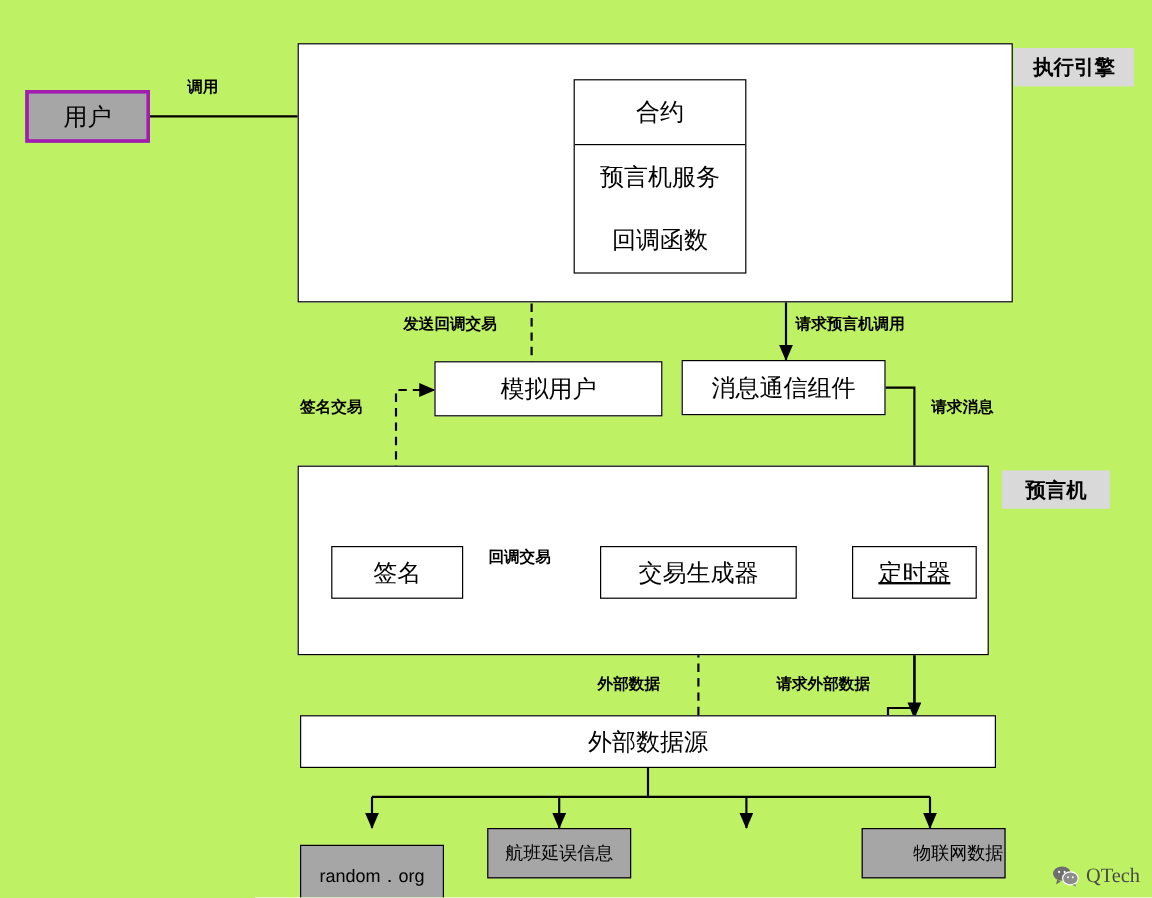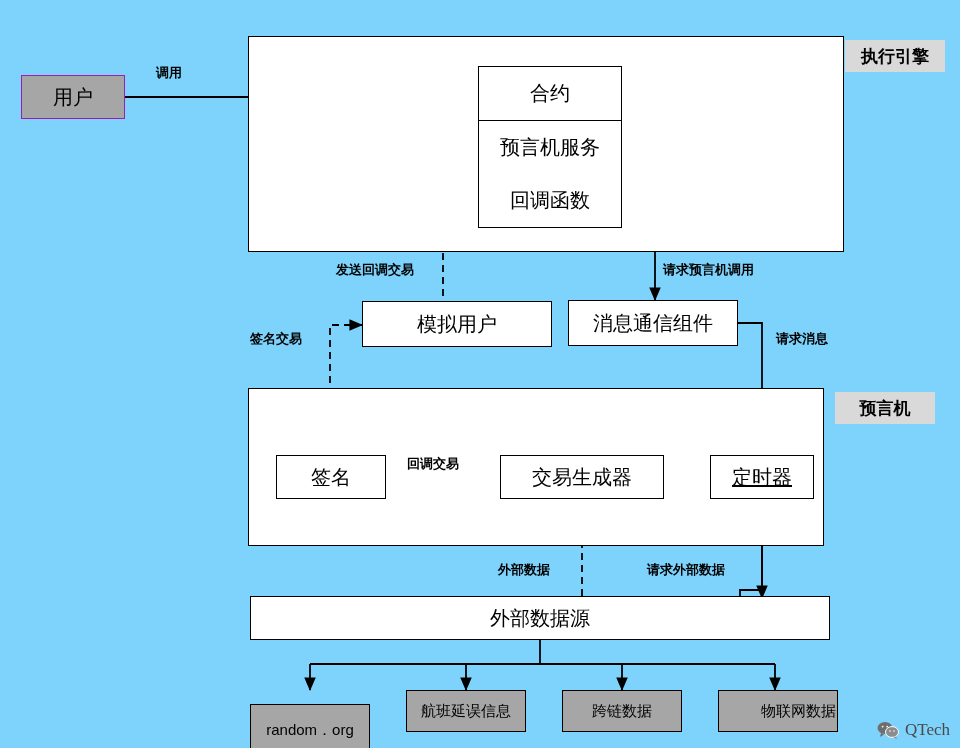--- a/index.html
+++ b/index.html
@@ -7,21 +7,21 @@
     padding: 0;
     background: #ffffff;
   }
   body {
     font-family: "Liberation Sans", sans-serif;
   }
   #canvas {
     position: relative;
     width: 960px;
     height: 748px;
-    background: #7dd3fc;
+    background: #bef264;
     overflow: hidden;
   }
   svg#wires {
     position: absolute;
     left: 0;
     top: 0;
     width: 960px;
     height: 748px;
     pointer-events: none;
   }
@@ -29,21 +29,21 @@
     position: absolute;
     box-sizing: border-box;
     display: flex;
     align-items: center;
     justify-content: center;
     text-align: center;
     color: #000;
   }
   .grey-box {
     background: #a6a6a6;
-    border: 1px solid #a21caf;
+    border: 3px solid #a21caf;
     font-size: 20px;
   }
   .white-box {
     background: #ffffff;
     border: 1.5px solid #000;
     font-size: 20px;
   }
   .container-box {
     background: #ffffff;
     border: 1.5px solid #000;
@@ -149,21 +149,21 @@
     <line x1="310" y1="664" x2="310" y2="690" stroke="#000" stroke-width="1.8" marker-end="url(#arrow)"></line>
     <line x1="466" y1="664" x2="466" y2="690" stroke="#000" stroke-width="1.8" marker-end="url(#arrow)"></line>
     <line x1="622" y1="664" x2="622" y2="690" stroke="#000" stroke-width="1.8" marker-end="url(#arrow)"></line>
     <line x1="775" y1="664" x2="775" y2="690" stroke="#000" stroke-width="1.8" marker-end="url(#arrow)"></line>
   </svg>
 
   <div class="node container-box" style="left:248px; top:36px; width:596px; height:216px;"></div>
   <div class="zone-tag" style="left:845px; top:40px; width:100px; height:32px;">执行引擎</div>
 
   <div class="node container-box" style="left:248px; top:388px; width:576px; height:158px;"></div>
-  <div class="zone-tag" style="left:835px; top:392px; width:100px; height:32px;">预言机</div>
+  <div class="zone-tag" style="left:835px; top:392px; width:90px; height:32px;">预言机</div>
 
   <div class="node grey-box" style="left:21px; top:75px; width:104px; height:44px;">用户</div>
 
   <div class="contract-stack" style="left:478px; top:66px; width:144px; height:162px;">
     <div class="contract-cell top">合约</div>
     <div class="contract-cell">预言机服务</div>
     <div class="contract-cell">回调函数</div>
   </div>
 
   <div class="node white-box" style="left:362px; top:301px; width:190px; height:46px;">模拟用户</div>
@@ -182,21 +182,20 @@
   <div class="label" style="left:336px; top:261px;">发送回调交易</div>
   <div class="label" style="left:663px; top:261px;">请求预言机调用</div>
   <div class="label" style="left:250px; top:330px;">签名交易</div>
   <div class="label" style="left:776px; top:330px;">请求消息</div>
   <div class="label" style="left:407px; top:455px;">回调交易</div>
   <div class="label" style="left:498px; top:561px;">外部数据</div>
   <div class="label" style="left:647px; top:561px;">请求外部数据</div>
 
   <div class="leaf-box" style="left:250px; top:704px; width:120px; height:52px;">random．org</div>
   <div class="leaf-box" style="left:406px; top:690px; width:120px; height:42px;">航班延误信息</div>
-  <div class="leaf-box" style="left:562px; top:690px; width:120px; height:42px;">跨链数据</div>
   <div class="leaf-box" style="left:718px; top:690px; width:120px; height:42px;padding-left:41px;">物联网数据</div>
 
   <div class="watermark">
     <span class="wechat-icon">
       <svg width="22" height="18" viewBox="0 0 22 18">
         <ellipse cx="8" cy="7" rx="7.5" ry="6" fill="#6e6e6e"></ellipse>
         <path d="M4,12 L3,16 L7,13.5 Z" fill="#6e6e6e"></path>
         <ellipse cx="15" cy="11" rx="6.5" ry="5.4" fill="#8c8c8c" stroke="#ffffff" stroke-width="1"></ellipse>
         <path d="M19,15.5 L20,18 L16.5,16.5 Z" fill="#8c8c8c"></path>
         <circle cx="5.6" cy="5.6" r="0.9" fill="#ffffff"></circle>

